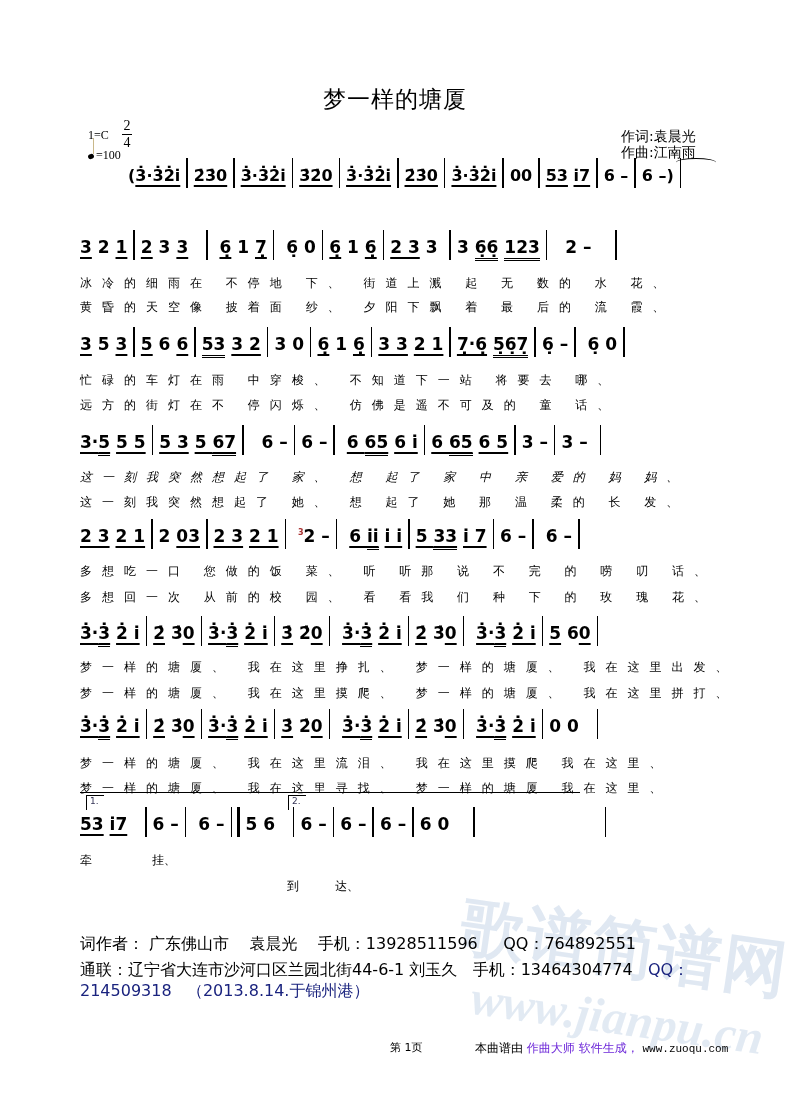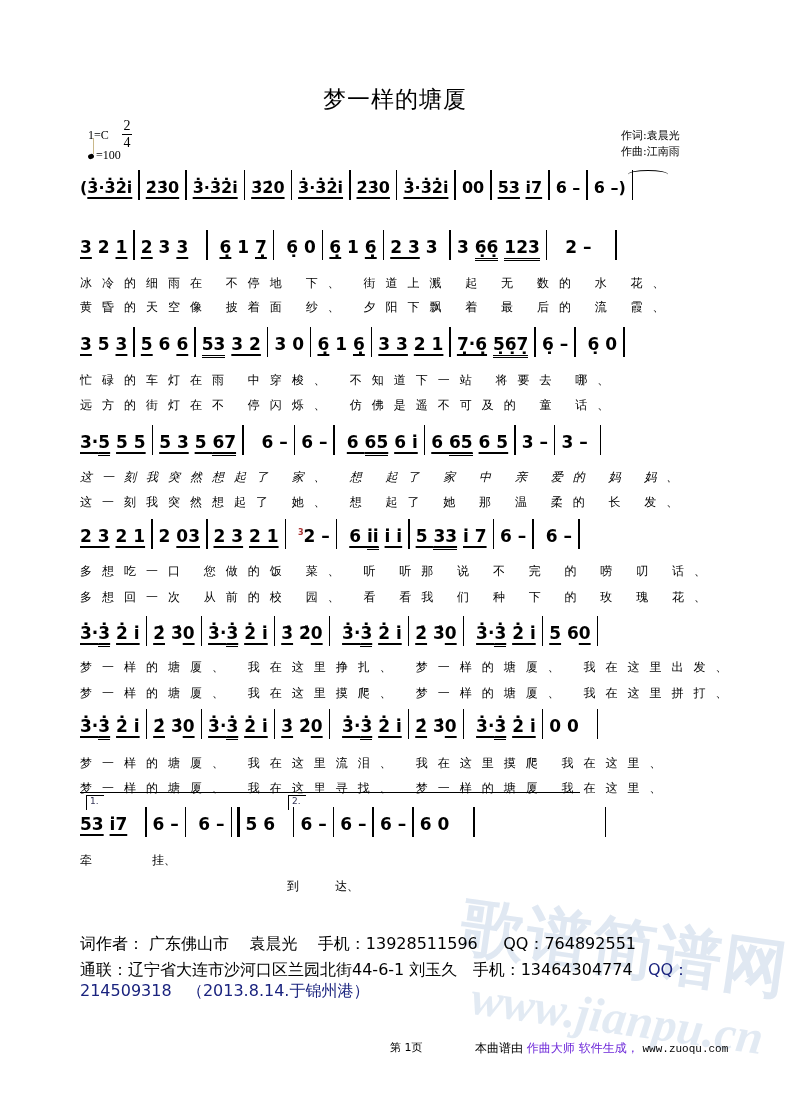--- a/index.html
+++ b/index.html
@@ -5,21 +5,21 @@
   html, body { margin: 0; padding: 0; background: #ffffff; }
   body { width: 790px; height: 1119px; position: relative; overflow: hidden;
          font-family: "DejaVu Sans", sans-serif; color: #000; }
   .title { position: absolute; left: 0; width: 790px; top: 84px; text-align: center;
            font-size: 23px; font-family: "DejaVu Sans", sans-serif; letter-spacing: 1px; }
   .key { position: absolute; left: 88px; top: 128px; font-size: 12px; font-family: "Liberation Serif", serif; }
   .ts { position: absolute; left: 122px; top: 118px; font-family: "Liberation Serif", serif; font-size: 14px; text-align: center; line-height: 16px; }
   .ts .bar { width: 10px; height: 1px; background: #000; margin: 0 auto; }
   .tempo { position: absolute; left: 88px; top: 148px; font-size: 12px; font-family: "Liberation Serif", serif; text-align: center; }
   .tempo .note { display: inline-block; width: 6px; height: 5px; background: #000; border-radius: 50%; transform: rotate(-20deg); margin-right: 2px; position: relative; }
-  .credits { position: absolute; left: 621px; top: 128px; font-size: 11px; line-height: 16px; }
+  .credits { position: absolute; left: 621px; top: 128px; font-size: 14px; line-height: 16px; }
   .row { position: absolute; left: 80px; width: 650px; height: 34px; }
   .notes { position: absolute; left: 0; top: 0; white-space: nowrap; font-family: "DejaVu Sans", sans-serif; font-weight: bold; font-size: 17px; letter-spacing: 0px; }
   .m { display: inline-block; position: relative; padding: 0 6px; }
   .bl { display: inline-block; width: 1.5px; height: 30px; background: #000; vertical-align: middle; margin-top: -6px; }
   .dbl { display: inline-block; width: 5px; height: 30px; border-left: 1.5px solid #000; border-right: 3px solid #000; vertical-align: middle; margin-top: -6px; }
   .u { text-decoration: underline; text-underline-offset: 4px; text-decoration-thickness: 1.5px; }
   .uu { border-bottom: 3px double #000; padding-bottom: 1px; }
   .lyric { position: absolute; left: 80px; font-size: 12px; letter-spacing: 10px; white-space: nowrap; }
   .slur { position: absolute; border-top: 1.2px solid #000; border-radius: 50% 50% 0 0; height: 8px; }
   .volta { position: absolute; border-left: 1px solid #000; border-top: 1px solid #000; height: 14px; font-size: 9px; padding-left: 3px; color: #335; }
@@ -51,21 +51,21 @@
 <div class="tempo">
   <span class="note"></span><span>=100</span>
 </div>
 <div class="stem" style="position:absolute;left:93px;top:138px;width:1px;height:16px;background:#c9b88a;"></div>
 
 <div class="credits">
   <div>作词:袁晨光</div>
   <div>作曲:江南雨</div>
 </div>
 
-<div class="row" style="top:176px;">
+<div class="row" style="top:164px;margin-left:48px;">
   <div class="notes" style="font-size:16px;">
     <span class="m" style="padding-left:0">(<span class="u">3̇·3̇2̇i̇</span></span><span class="bl"></span><span class="m"><span class="u">2̇3̇0</span></span><span class="bl"></span><span class="m"><span class="u">3̇·3̇2̇i̇</span></span><span class="bl"></span><span class="m"><span class="u">3̇2̇0</span></span><span class="bl"></span><span class="m"><span class="u">3̇·3̇2̇i̇</span></span><span class="bl"></span><span class="m"><span class="u">2̇3̇0</span></span><span class="bl"></span><span class="m"><span class="u">3̇·3̇2̇i̇</span></span><span class="bl"></span><span class="m">00</span><span class="bl"></span><span class="m"><span class="u">53</span> <span class="u">i̇7</span></span><span class="bl"></span><span class="m">6 –</span><span class="bl"></span><span class="m">6 –)</span><span class="bl"></span>
   </div>
   <div class="slur" style="left:548px;top:-6px;width:40px;"></div>
 </div>
 
 <div class="row" style="top:236px;">
   <div class="notes">
     <span class="m" style="padding-left:0"><span class="u">3</span> 2 <span class="u">1</span></span><span class="bl"></span><span class="m"><span class="u">2</span> 3 <span class="u">3</span></span>&nbsp;&nbsp;<span class="bl"></span><span class="m">&nbsp;<span class="u">6̣</span> 1 <span class="u">7̣</span></span><span class="bl"></span><span class="m">&nbsp;6̣ 0</span><span class="bl"></span><span class="m"><span class="u">6̣</span> 1 <span class="u">6̣</span></span><span class="bl"></span><span class="m"><span class="u">2 3</span> 3</span>&nbsp;<span class="bl"></span><span class="m">3 <span class="uu">6̣6̣</span> <span class="uu">123</span></span><span class="bl"></span><span class="m">&nbsp;&nbsp;2 –</span>&nbsp;&nbsp;&nbsp;<span class="bl"></span>
   </div>

